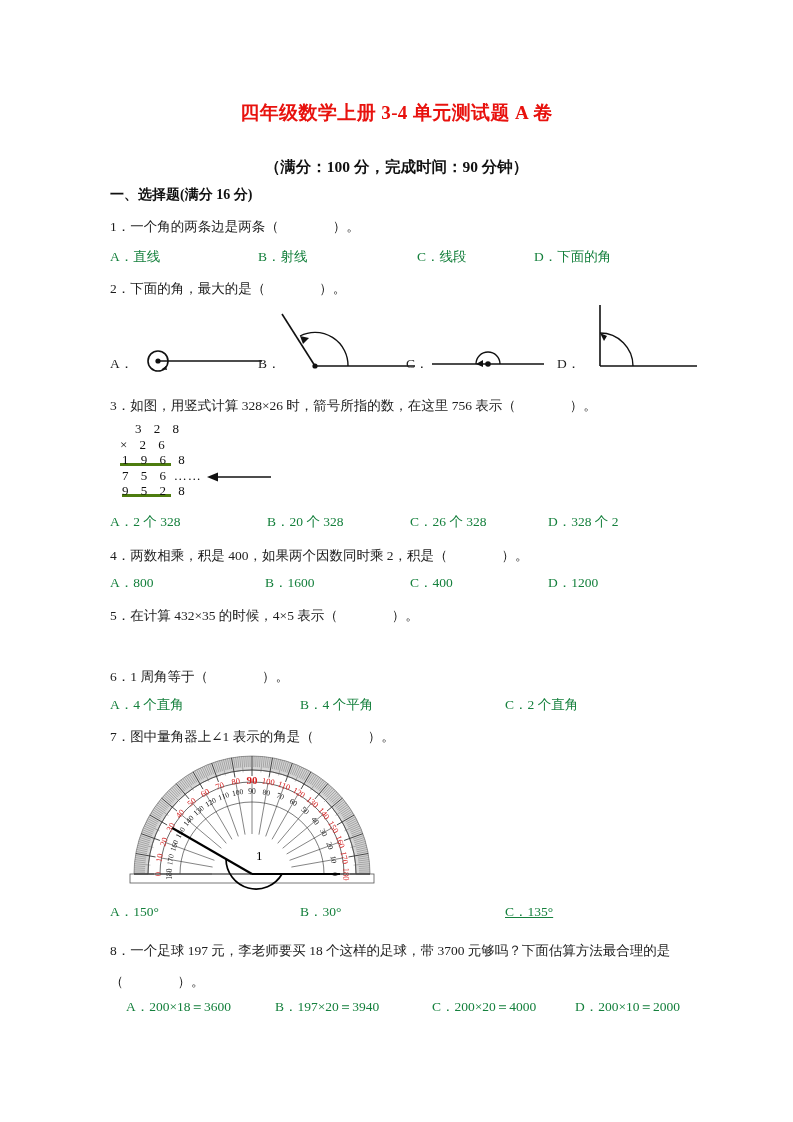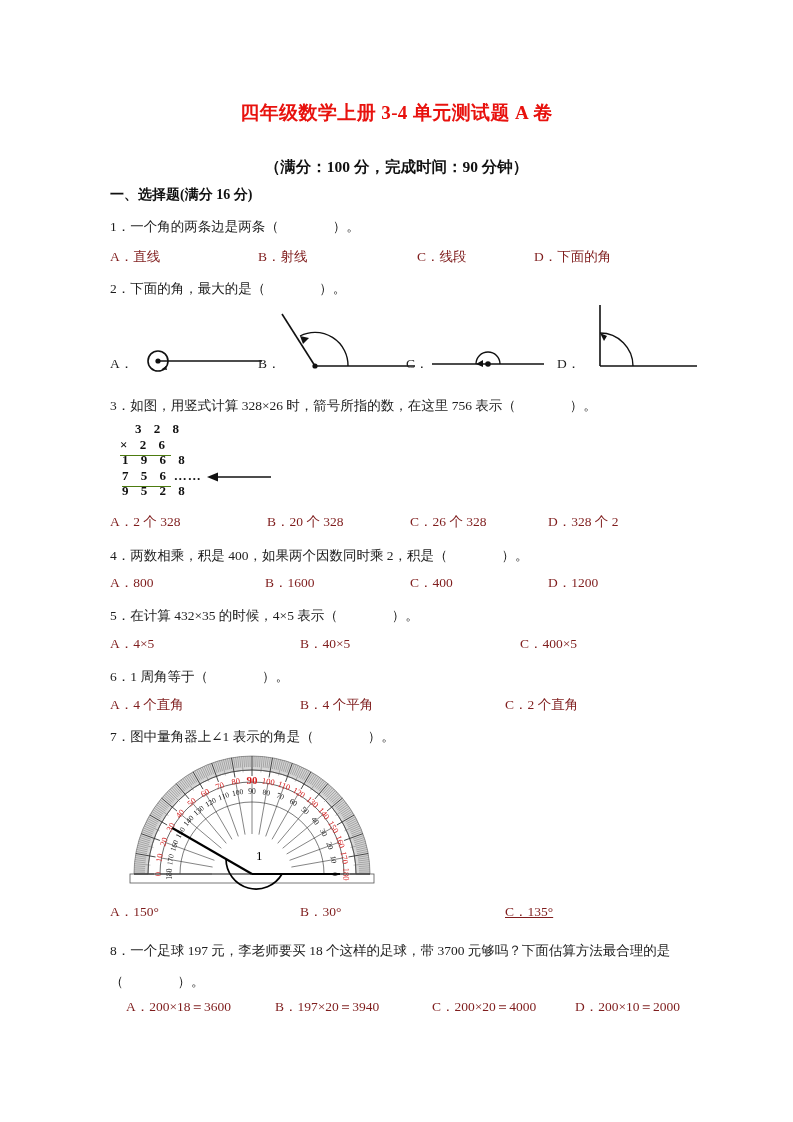--- a/index.html
+++ b/index.html
@@ -35,36 +35,35 @@
   }
 
   .q {
     position:absolute; left:110px;
     font-size:13.5px; line-height:19px; color:#1d1d1d;
     white-space:nowrap;
   }
   .q.wrap { white-space:normal; width:578px; }
   .opts {
     position:absolute; left:110px;
-    font-size:13.5px; color:#7f1d1d;
+    font-size:13.5px; color:#15803d;
     width:578px; height:20px;
   }
   .opt { position:absolute; top:0; white-space:nowrap; }
 
   
   .vmult {
     position:absolute; left:120px; top:421px;
     font-size:13px; line-height:15.5px;
     font-family:"Liberation Serif","DejaVu Serif",serif;
     color:#111;
-    font-weight:bold;
   }
   .vrow { position:relative; height:15.5px; white-space:nowrap; }
   .digits { letter-spacing:4.5px; }
-  .vline { border-bottom:1px solid #4d7c0f; display:inline-block; padding-bottom:3px; }
+  .vline { border-bottom:3px solid #4d7c0f; display:inline-block; padding-bottom:11px; }
 
   
   .figrow { position:absolute; left:110px; width:600px; }
   .figlabel { position:absolute; font-size:13.5px; color:#1d1d1d; }
 
   svg { display:block; }
   .protractor-wrap { position:absolute; left:120px; top:752px; }
 </style>
 </head>
 <body>
@@ -158,25 +157,20 @@
 
   <div class="q" style="top:546px;">4．两数相乘，积是 400，如果两个因数同时乘 2，积是（　　　　）。</div>
   <div class="opts" style="top:574px;">
     <span class="opt" style="left:0px;">A．800</span>
     <span class="opt" style="left:155px;">B．1600</span>
     <span class="opt" style="left:300px;">C．400</span>
     <span class="opt" style="left:438px;">D．1200</span>
   </div>
 
   <div class="q" style="top:606px;">5．在计算 432×35 的时候，4×5 表示（　　　　）。</div>
-  <div class="opts" style="top:635px;">
-    <span class="opt" style="left:0px;">A．4×5</span>
-    <span class="opt" style="left:190px;">B．40×5</span>
-    <span class="opt" style="left:410px;">C．400×5</span>
-  </div>
 
   <div class="q" style="top:667px;">6．1 周角等于（　　　　）。</div>
   <div class="opts" style="top:696px;">
     <span class="opt" style="left:0px;">A．4 个直角</span>
     <span class="opt" style="left:190px;">B．4 个平角</span>
     <span class="opt" style="left:395px;">C．2 个直角</span>
   </div>
 
   <div class="q" style="top:727px;">7．图中量角器上∠1 表示的角是（　　　　）。</div>
 

